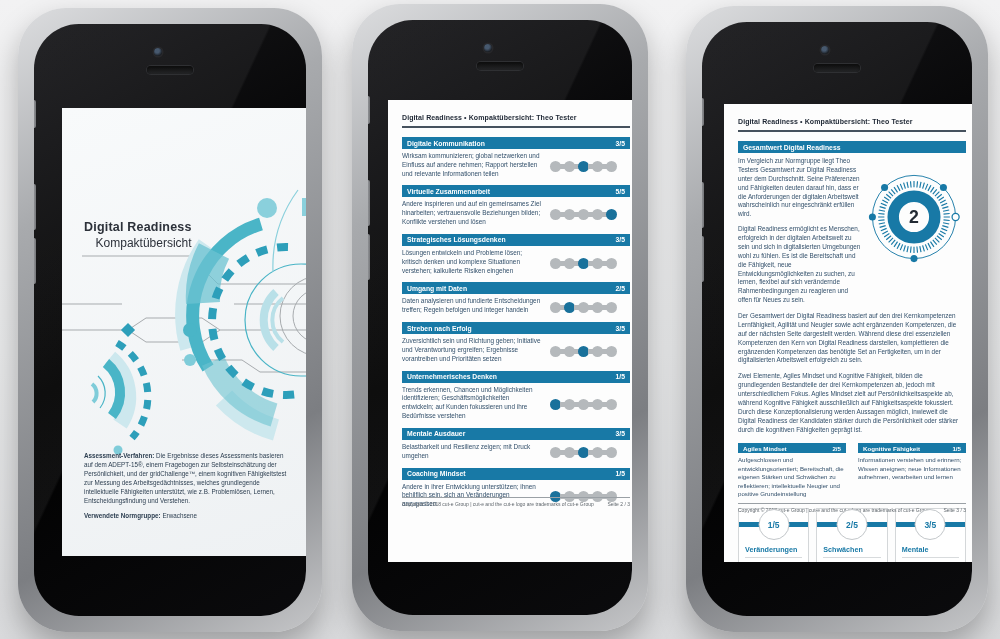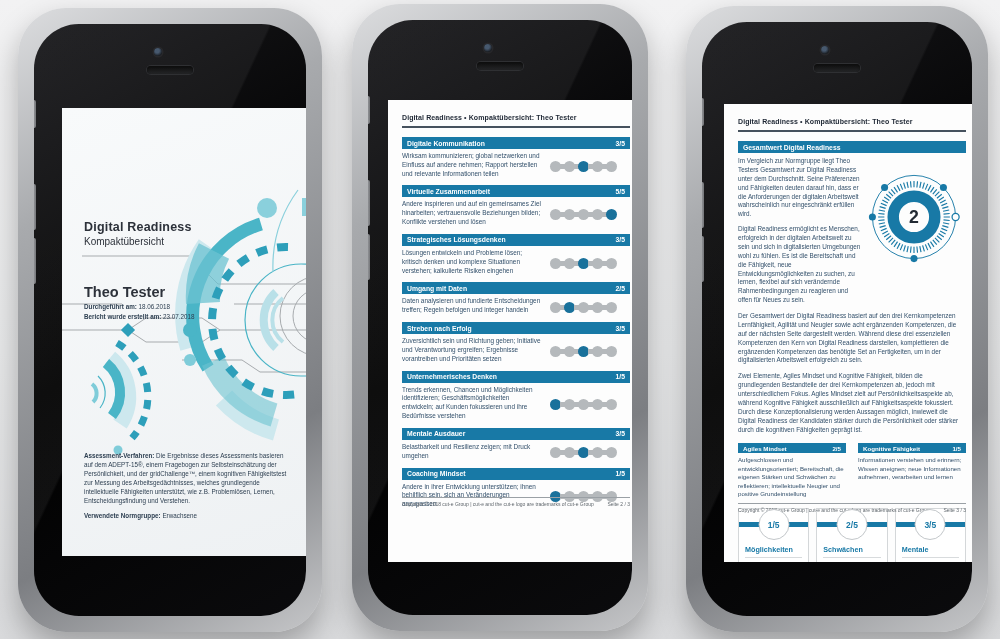--- a/index.html
+++ b/index.html
@@ -44,21 +44,21 @@
   #phone3 { left:686px; top:6px; width:302px; height:626px; }
   #phone1 .screen { left:28px; top:84px; width:246px; height:448px; background:linear-gradient(160deg,#f8fafb,#eef1f3); }
   #phone2 .screen { left:20px; top:80px; width:256px; height:462px; }
   #phone3 .screen { left:22px; top:82px; width:256px; height:458px; }
 
   
   .cover-art { position:absolute; inset:0; }
   .cover-text { position:absolute; z-index:2; color:#2c313a; }
   .brand { left:22px; top:112px; }
   .brand .t1 { font-size:12.5px; font-weight:bold; letter-spacing:.2px; }
-  .brand .t2 { font-size:10px; margin-top:2px; }
+  .brand .t2 { font-size:12px; margin-top:2px;text-align:right; }
   .person { left:22px; top:176px; }
   .person .name { font-size:14.5px; font-weight:bold; }
   .person .dl { font-size:6.3px; margin-top:3px; color:#2c3e50; }
   .person .dl b { font-weight:bold; }
   .legal { left:22px; top:344px; width:206px; font-size:6.3px; line-height:1.42; color:#2c3e50; }
   .legal b { font-weight:bold; }
   .legal .norm { margin-top:6px; }
 
   
   .page { position:absolute; inset:0; padding:14px 14px 0 14px; color:#33506b; }
@@ -139,31 +139,20 @@
           <path d="M48,250 A50,50 0 0,1 58,316" stroke="#cde8ee" stroke-width="16"></path>
           <path d="M44,255 A38,38 0 0,1 50,308" stroke="#4ab5c7" stroke-width="10"></path>
           <path d="M36,268 A24,24 0 0,1 38,300" stroke="#49b4c6" stroke-width="1.2"></path>
           <path d="M30,276 A12,12 0 0,1 31,294" stroke="#7fccd9" stroke-width="4"></path>
         </g>
         <circle cx="56" cy="342" r="4.5" fill="#7fccd9"></circle>
       </svg>
       <div class="cover-text brand">
         <div class="t1">Digital Readiness</div>
         <div class="t2">Kompaktübersicht</div>
-      </div>
-      <div class="cover-text person">
-        <div class="name">Theo Tester</div>
-        <div class="dl">
-          <b>Durchgeführt am:</b>
-          <span>18.06.2018</span>
-        </div>
-        <div class="dl">
-          <b>Bericht wurde erstellt am:</b>
-          <span>23.07.2018</span>
-        </div>
       </div>
       <div class="cover-text legal">
         <div>
           <b>Assessment-Verfahren:</b>
           <span>Die Ergebnisse dieses Assessments basieren auf dem ADEPT-15®, einem Fragebogen zur Selbsteinschätzung der Persönlichkeit, und der gridChallenge™, einem kognitiven Fähigkeitstest zur Messung des Arbeitsgedächtnisses, welches grundlegende intellektuelle Fähigkeiten unterstützt, wie z.B. Problemlösen, Lernen, Entscheidungsfindung und Verstehen.</span>
         </div>
         <div class="norm">
           <b>Verwendete Normgruppe:</b>
           <span>Erwachsene</span>
         </div>
@@ -472,21 +461,21 @@
               <span>1/5</span>
             </div>
             <div class="desc">Informationen verstehen und erinnern; Wissen aneignen; neue Informationen aufnehmen, verarbeiten und lernen</div>
           </div>
         </div>
 
         <div class="cards">
           <div class="card">
             <div class="card-bar"></div>
             <div class="card-circle">1/5</div>
-            <div class="card-label">Möglichkeiten</div>
+            <div class="card-label">Veränderungen</div>
 
           </div>
           <div class="card">
             <div class="card-bar"></div>
             <div class="card-circle">2/5</div>
             <div class="card-label">Schwächen</div>
 
           </div>
           <div class="card">
             <div class="card-bar"></div>

